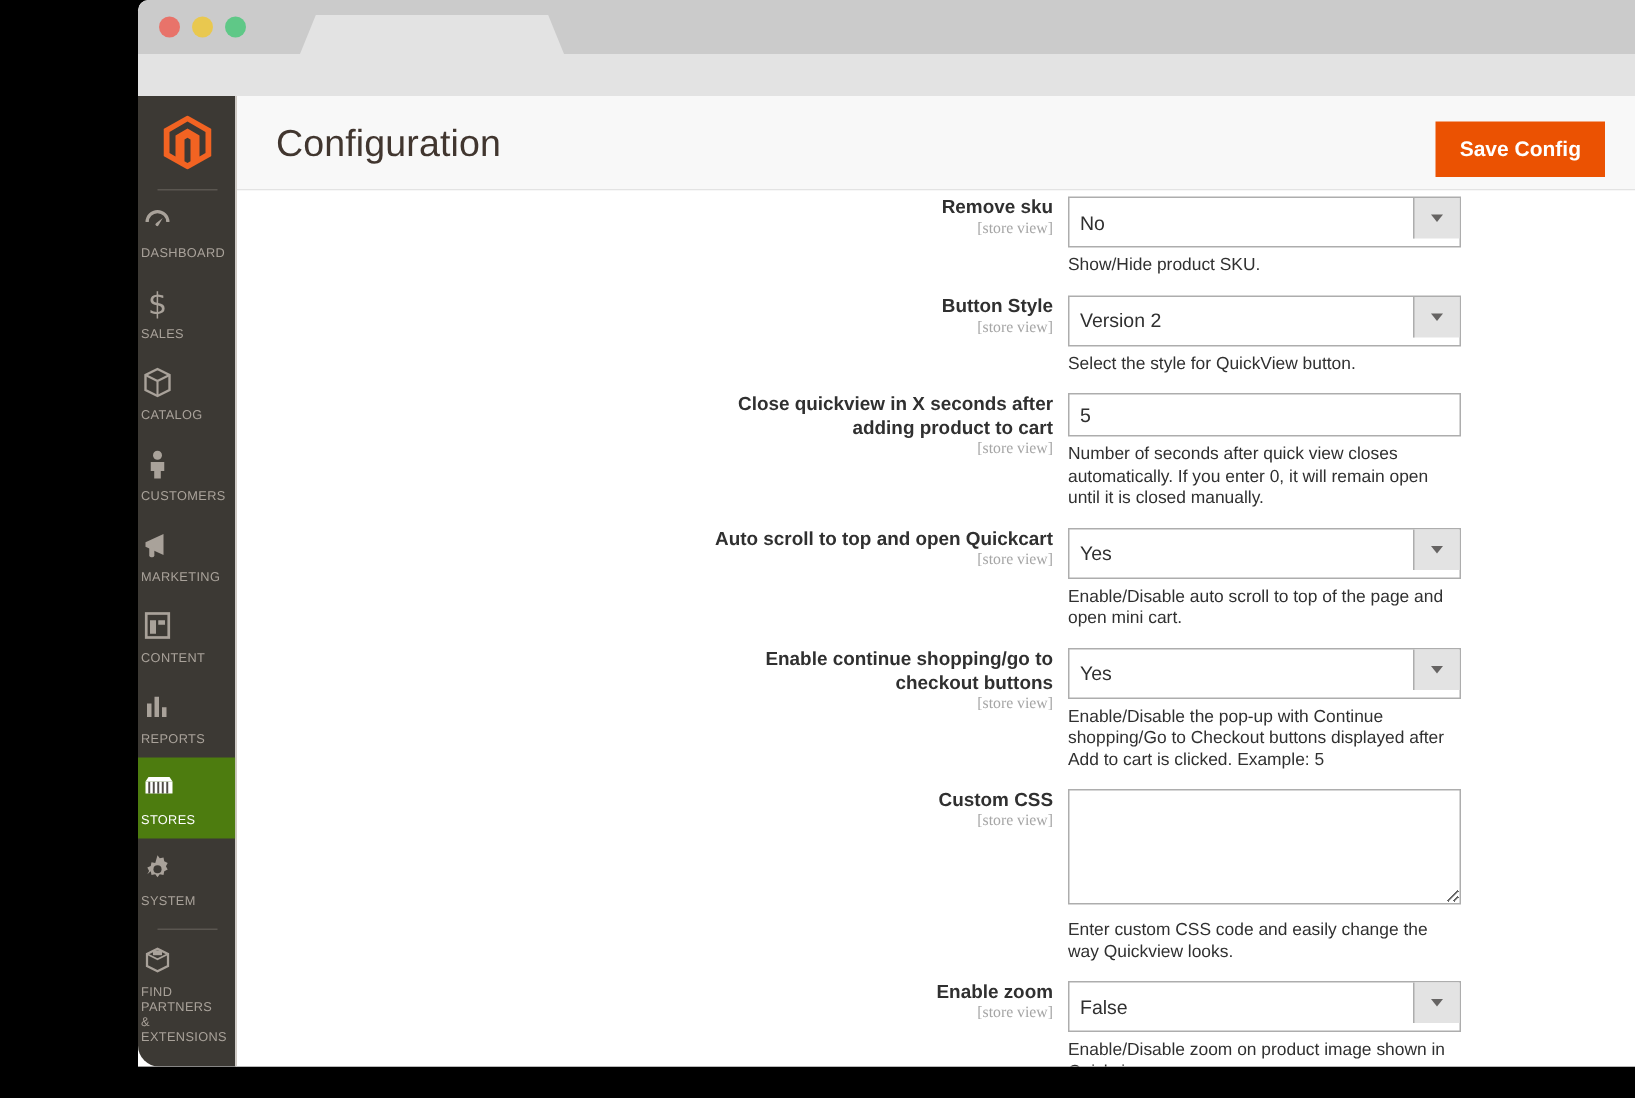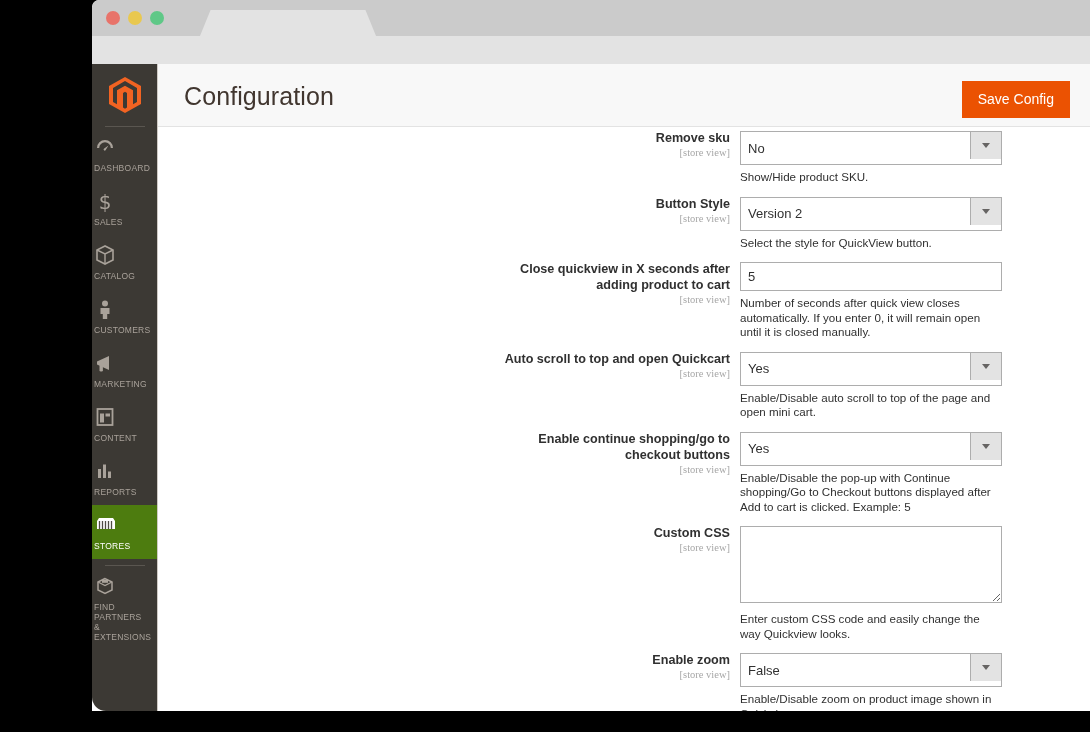--- a/index.html
+++ b/index.html
@@ -151,33 +151,32 @@
     font-family: "Liberation Sans", sans-serif;
   }
   #save-config-button {
     position: absolute;
     right: 20px;
     top: 17px;
     background: #eb5202;
     color: #ffffff;
     border: none;
     font-size: 14px;
-    font-weight: normal;
+    font-weight: bold;
     padding: 10px 16px 11px;
     cursor: pointer;
     font-family: "Liberation Sans", sans-serif;
   }
 
   
   #form-area {
     position: relative;
     padding-top: 3px;
     background: #ffffff;
     height: 583px;
-    margin-left: 28px;
   }
 
   .field-row {
     position: relative;
     display: flex;
     margin-bottom: 11px;
   }
 
   .field-label-col {
     width: 554px;
@@ -379,20 +378,29 @@
         <span class="nav-icon">
           <svg width="24" height="22" viewBox="0 0 24 22">
               <path d="M3 7h18v8H3z" fill="#ffffff"></path>
               <path d="M5.5 7v8M8.5 7v8M11.5 7v8M14.5 7v8M17.5 7v8" stroke="#504c46" stroke-width="1.3"></path>
               <path d="M3 7l2-3h14l2 3z" fill="#ffffff"></path>
             </svg>
         </span>
         <span class="nav-label">STORES</span>
       </a>
 
+      <a class="nav-item">
+        <span class="nav-icon">
+          <svg width="22" height="22" viewBox="0 0 22 22">
+              <path d="M11 2.2l1.5 2 2.5-.5.5 2.5 2.3 1.1-1.2 2.2 1.2 2.2-2.3 1.1-.5 2.5-2.5-.5-1.5 2-1.5-2-2.5.5-.5-2.5L4.2 14.8 5.4 12.6 4.2 10.4l2.3-1.1.5-2.5 2.5.5z" fill="#a9a29a"></path>
+              <circle cx="11" cy="11.5" r="2.7" fill="#3c3934"></circle>
+            </svg>
+        </span>
+        <span class="nav-label">SYSTEM</span>
+      </a>
 
       <div class="sidebar-divider" style="margin-top:6px"></div>
 
       <a class="nav-item">
         <span class="nav-icon">
           <svg width="22" height="22" viewBox="0 0 22 22">
               <path d="M11 3.5L4 7v8l7 3.5L18 15V7z" fill="none" stroke="#a9a29a" stroke-width="1.5"></path>
               <path d="M4 7l7 3.5L18 7" stroke="#a9a29a" stroke-width="1.3" fill="none"></path>
               <rect x="8" y="4.6" width="6" height="3.2" fill="#a9a29a"></rect>
             </svg>

